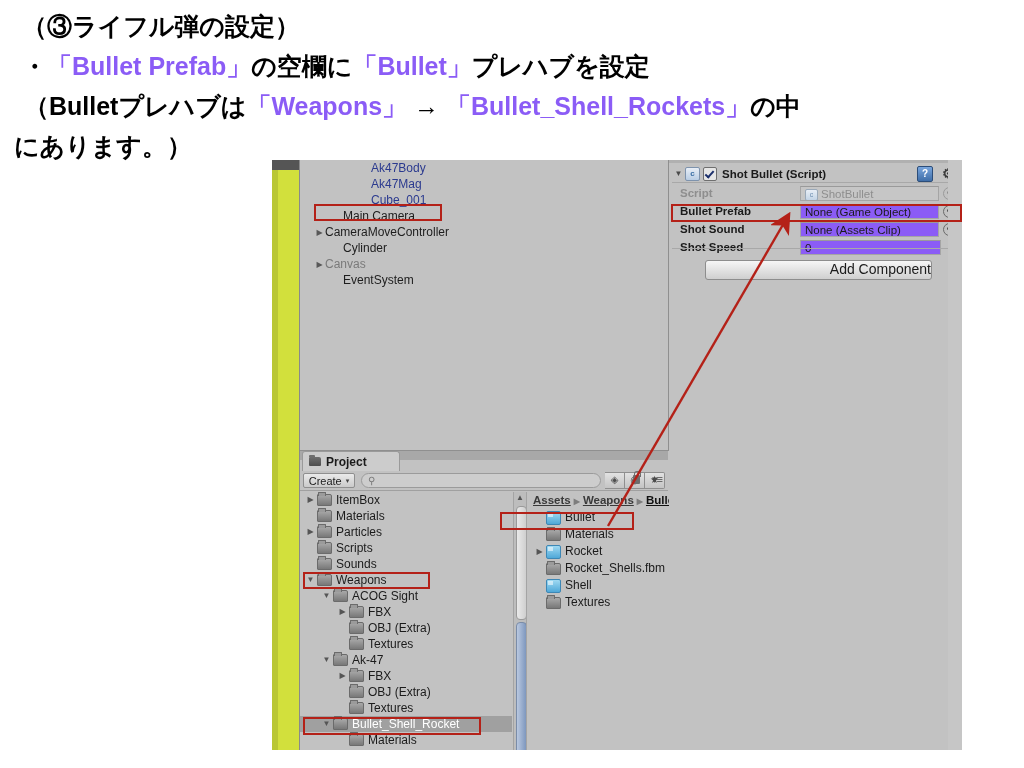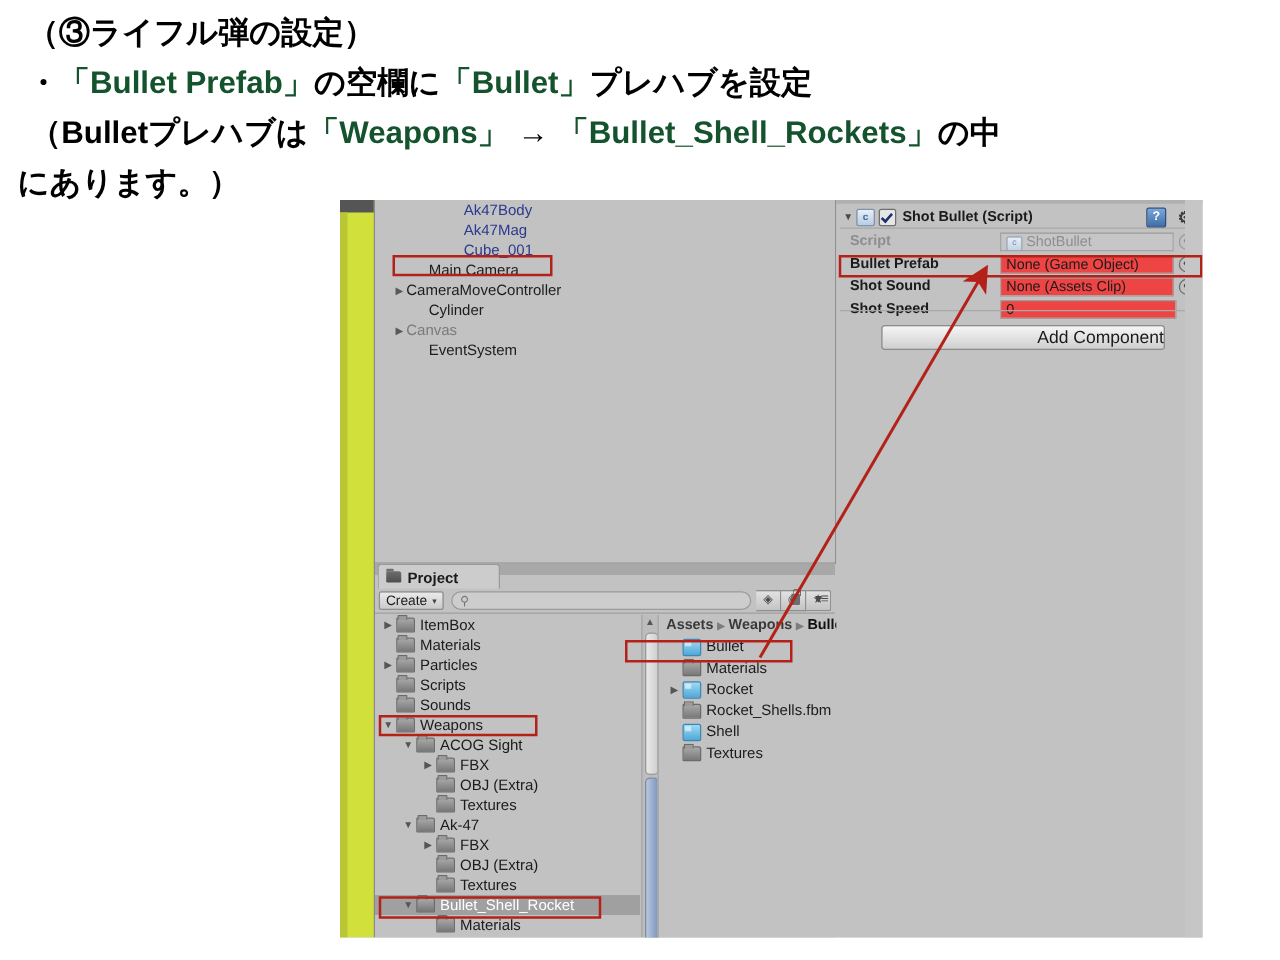--- a/index.html
+++ b/index.html
@@ -28,21 +28,21 @@
     font-weight: bold;
     color: #000000;
     line-height: 40px;
     white-space: nowrap;
     letter-spacing: 0px;
   }
   .ln1 { margin-left: 8px; }
   .ln2 { margin-left: 8px; }
   .ln3 { margin-left: 10px; }
   .ln4 { margin-left: 0px; }
-  .red { color: #14532d; }
+  .red { color: #8b5cf6; }
 
   
   #unity {
     position: absolute;
     left: 272px;
     top: 160px;
     width: 690px;
     height: 590px;
     background: #c2c2c2;
     overflow: hidden;
@@ -203,21 +203,21 @@
     padding-left: 8px;
     font-size: 11.5px;
     font-weight: bold;
     color: #1b1b1b;
     box-sizing: border-box;
   }
   .prop-label.dim { color: #8e8e8e; }
   .prop-field {
     flex: 1;
     height: 15px;
-    background: #ef4444;
+    background: #8b5cf6;
     border: 1px solid #a5a5a5;
     border-top-color: #9a9a9a;
     font-size: 11.5px;
     line-height: 14px;
     padding-left: 4px;
     color: #1b1b1b;
     box-sizing: border-box;
     margin-right: 4px;
     overflow: hidden;
     white-space: nowrap;
@@ -494,21 +494,21 @@
     height: 17px;
     line-height: 17px;
     font-size: 11.5px;
     font-weight: bold;
     color: #1b1b1b;
     padding-left: 6px;
     white-space: nowrap;
     overflow: hidden;
   }
   #breadcrumb .sep { color: #7d7d7d; font-size: 8px; padding: 0 3px; }
-  #breadcrumb .crumb { color: #3a3a3a; font-weight: bold; }
+  #breadcrumb .crumb { color: #3a3a3a; font-weight: bold; text-decoration: underline; }
   #breadcrumb .crumb.cur { color: #111; }
   .c-row {
     height: 17px;
     line-height: 17px;
     font-size: 12px;
     color: #1b1b1b;
     display: flex;
     align-items: center;
     white-space: nowrap;
     padding-left: 6px;

